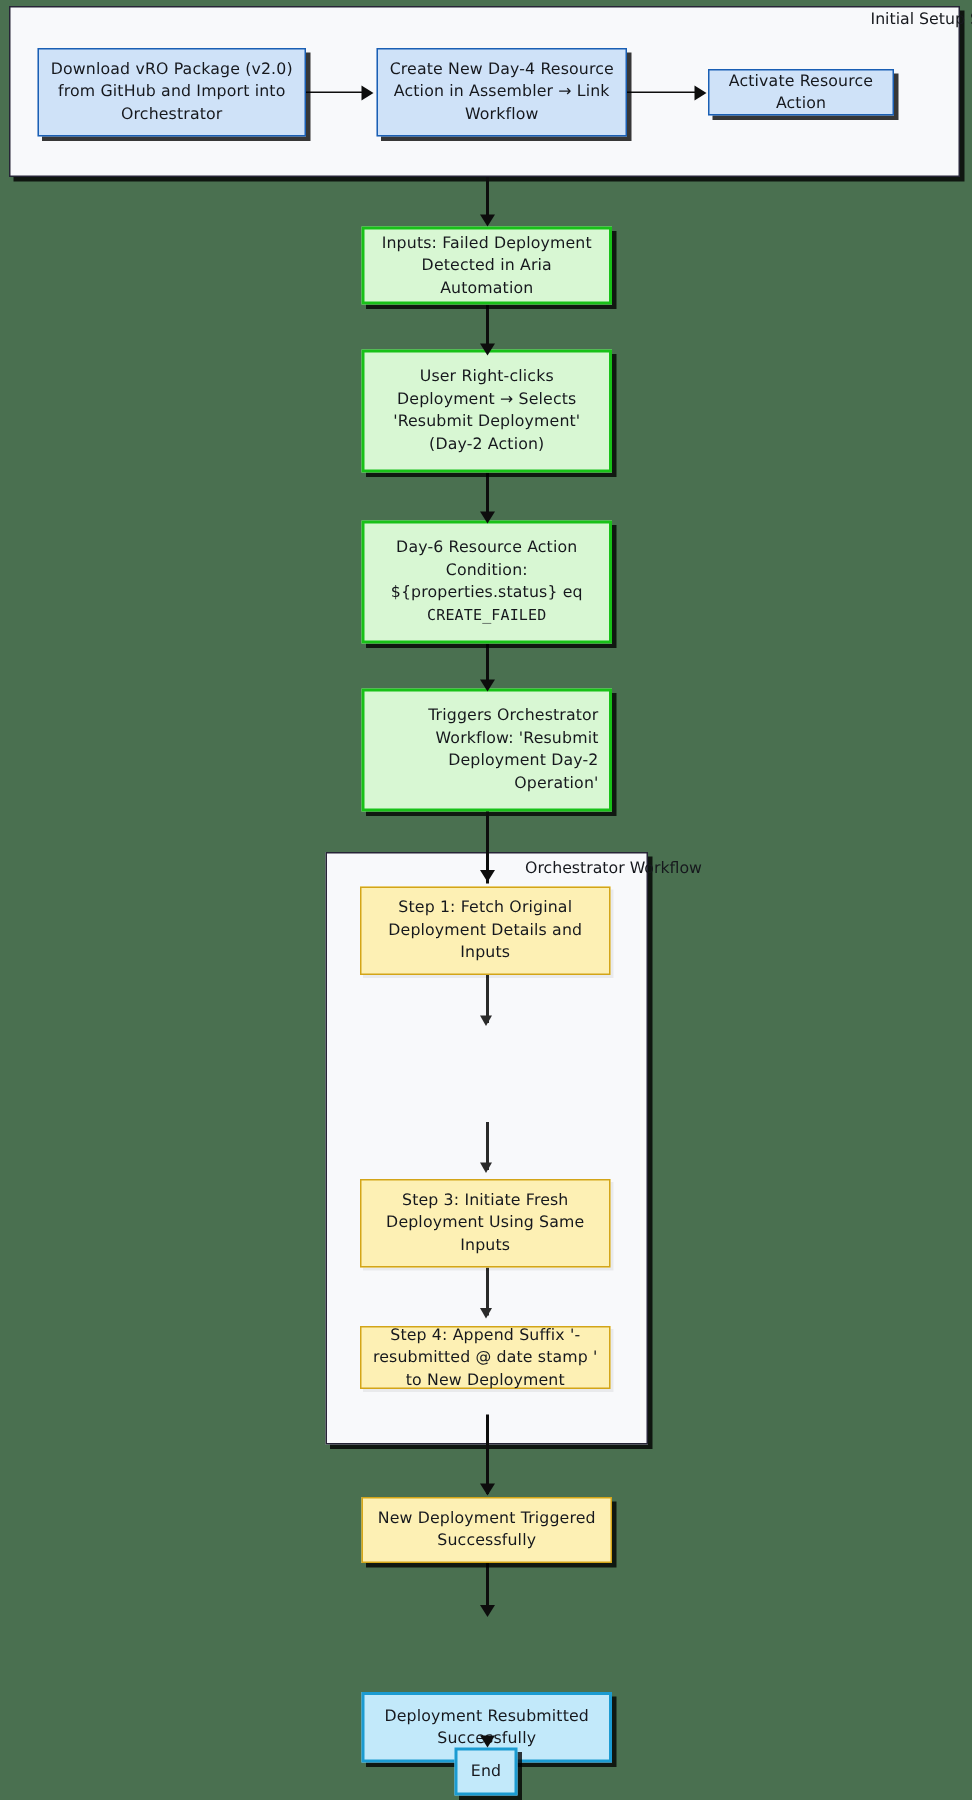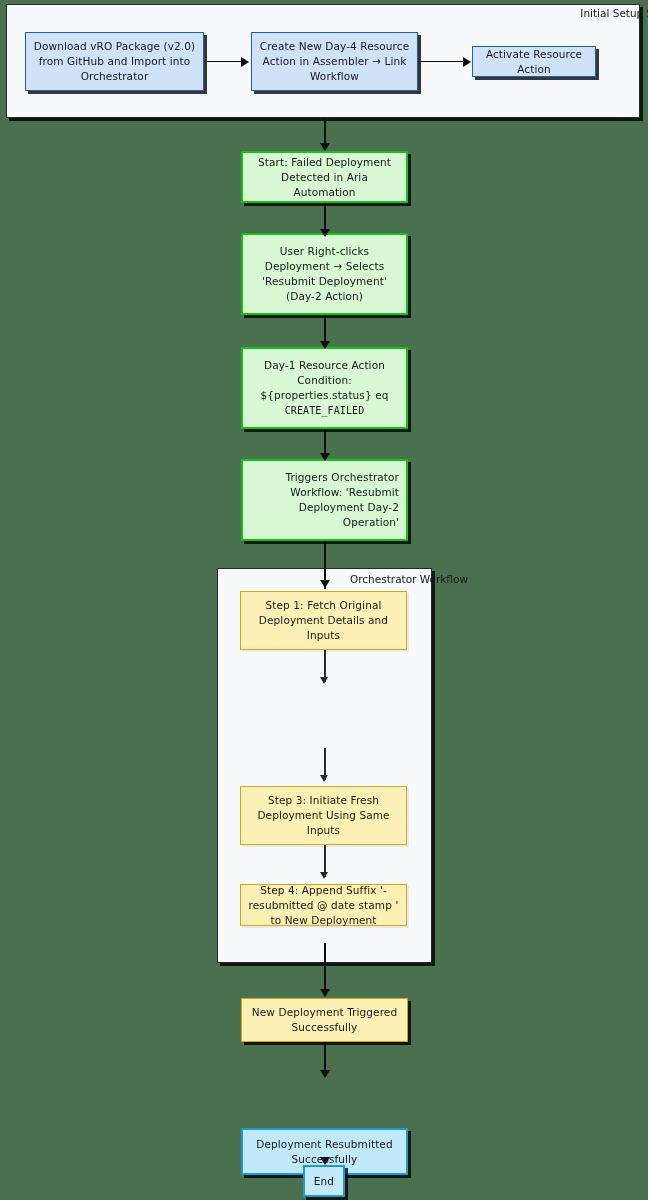--- a/index.html
+++ b/index.html
@@ -122,35 +122,35 @@
   <div class="arrow-r" style="left:463px; top:56.5px;"></div>
 
   <div class="node n-blue" style="left:472px; top:46px; width:124px; height:31px;">
     <span>Activate Resource Action</span>
   </div>
 
   <div class="edge v" style="left:324px; top:118px; height:27px;"></div>
   <div class="arrow-d" style="left:319.8px; top:143px;"></div>
 
   <div class="node n-green" style="left:241px; top:151px; width:167px; height:52px;">
-    <span>Start: Failed Deployment Detected in Aria Automation</span>
+    <span>Inputs: Failed Deployment Detected in Aria Automation</span>
   </div>
 
   <div class="edge v" style="left:324px; top:203px; height:30px;"></div>
   <div class="arrow-d" style="left:319.8px; top:229px;"></div>
 
   <div class="node n-green" style="left:241px; top:233px; width:167px; height:82px;">
     <span>User Right-clicks Deployment → Selects 'Resubmit Deployment' (Day-2 Action)</span>
   </div>
 
   <div class="edge v" style="left:324px; top:315px; height:32px;"></div>
   <div class="arrow-d" style="left:319.8px; top:341px;"></div>
 
   <div class="node n-green" style="left:241px; top:347px; width:167px; height:82px; flex-direction:column;">
-    <span>Day-1 Resource Action</span>
+    <span>Day-6 Resource Action</span>
     <span>Condition:</span>
     <span>${properties.status} eq</span>
     <span class="mono">CREATE_FAILED</span>
   </div>
 
   <div class="edge v" style="left:324px; top:429px; height:31px;"></div>
   <div class="arrow-d" style="left:319.8px; top:453px;"></div>
 
   <div class="node n-green" style="left:241px; top:459px; width:167px; height:82px;text-align:right;">
     <span>Triggers Orchestrator Workflow: 'Resubmit Deployment Day-2 Operation'</span>

